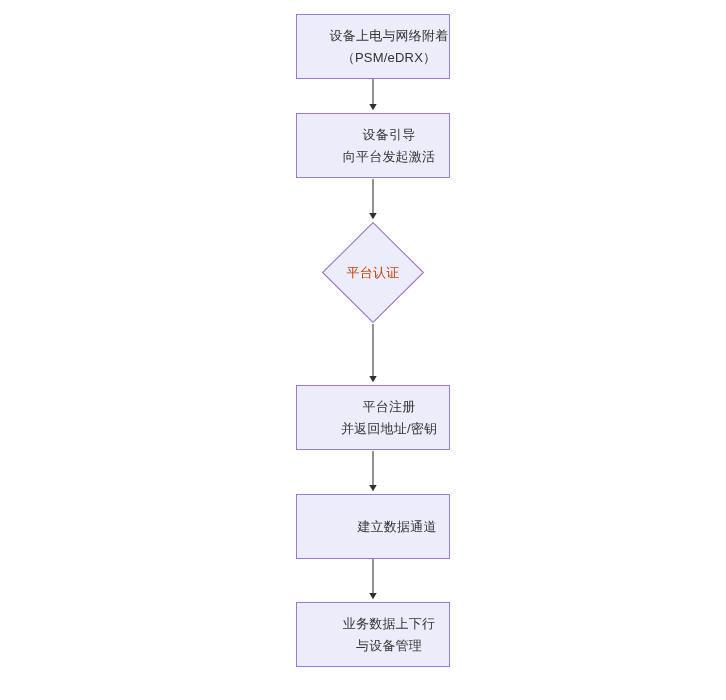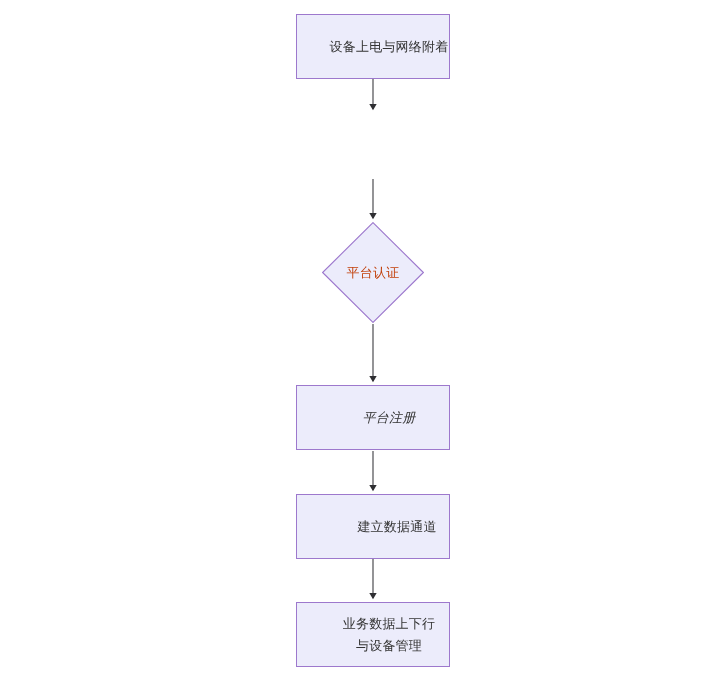--- a/index.html
+++ b/index.html
@@ -39,21 +39,21 @@
     white-space: nowrap;
     margin-left: 32px;
   }
   .node-process {
     left: 296px;
     width: 154px;
     height: 65px;
   }
   #node-power     { top: 14px; }
   #node-bootstrap { top: 113px; }
-  #node-register  { top: 385px; font-style: italic; }
+  #node-register  { top: 385px; }
   #node-channel   { top: 494px; padding-left: 16px; }
   #node-business  { top: 602px; text-align: right; }
 
   .node-decision {
     position: absolute;
     left: 322px;
     top: 222px;
     width: 102px;
     height: 101px;
   }
@@ -116,34 +116,40 @@
       <line x1="373" y1="79" x2="373" y2="109"></line>
       <line x1="373" y1="179" x2="373" y2="218"></line>
       <line x1="373" y1="324" x2="373" y2="381"></line>
       <line x1="373" y1="451" x2="373" y2="490"></line>
       <line x1="373" y1="559" x2="373" y2="598"></line>
     </g>
   </svg>
 
   <div class="node node-process" id="node-power">
     <span class="line">设备上电与网络附着</span>
+    <span class="line">（PSM/eDRX）</span>
   </div>
 
+  <div class="node node-process" id="node-bootstrap">
+    <span class="line">设备引导</span>
+    <span class="line">向平台发起激活</span>
+  </div>
 
   <div class="node-decision">
     <svg class="diamond-shape" viewBox="0 0 102 101" width="102" height="101" preserveAspectRatio="none" aria-hidden="true">
       <polygon points="51,0.6 101.4,50.5 51,100.4 0.6,50.5" fill="#ececfb" stroke="#9d78cd" stroke-width="1.1"></polygon>
     </svg>
     <div class="diamond-label">平台认证</div>
   </div>
 
   <div class="edge-label" id="edge-label-pass">通过</div>
 
   <div class="node node-process" id="node-register">
     <span class="line">平台注册</span>
+    <span class="line">并返回地址/密钥</span>
   </div>
 
   <div class="node node-process" id="node-channel">
     <span class="line">建立数据通道</span>
   </div>
 
   <div class="node node-process" id="node-business">
     <span class="line">业务数据上下行</span>
     <span class="line">与设备管理</span>
   </div>

